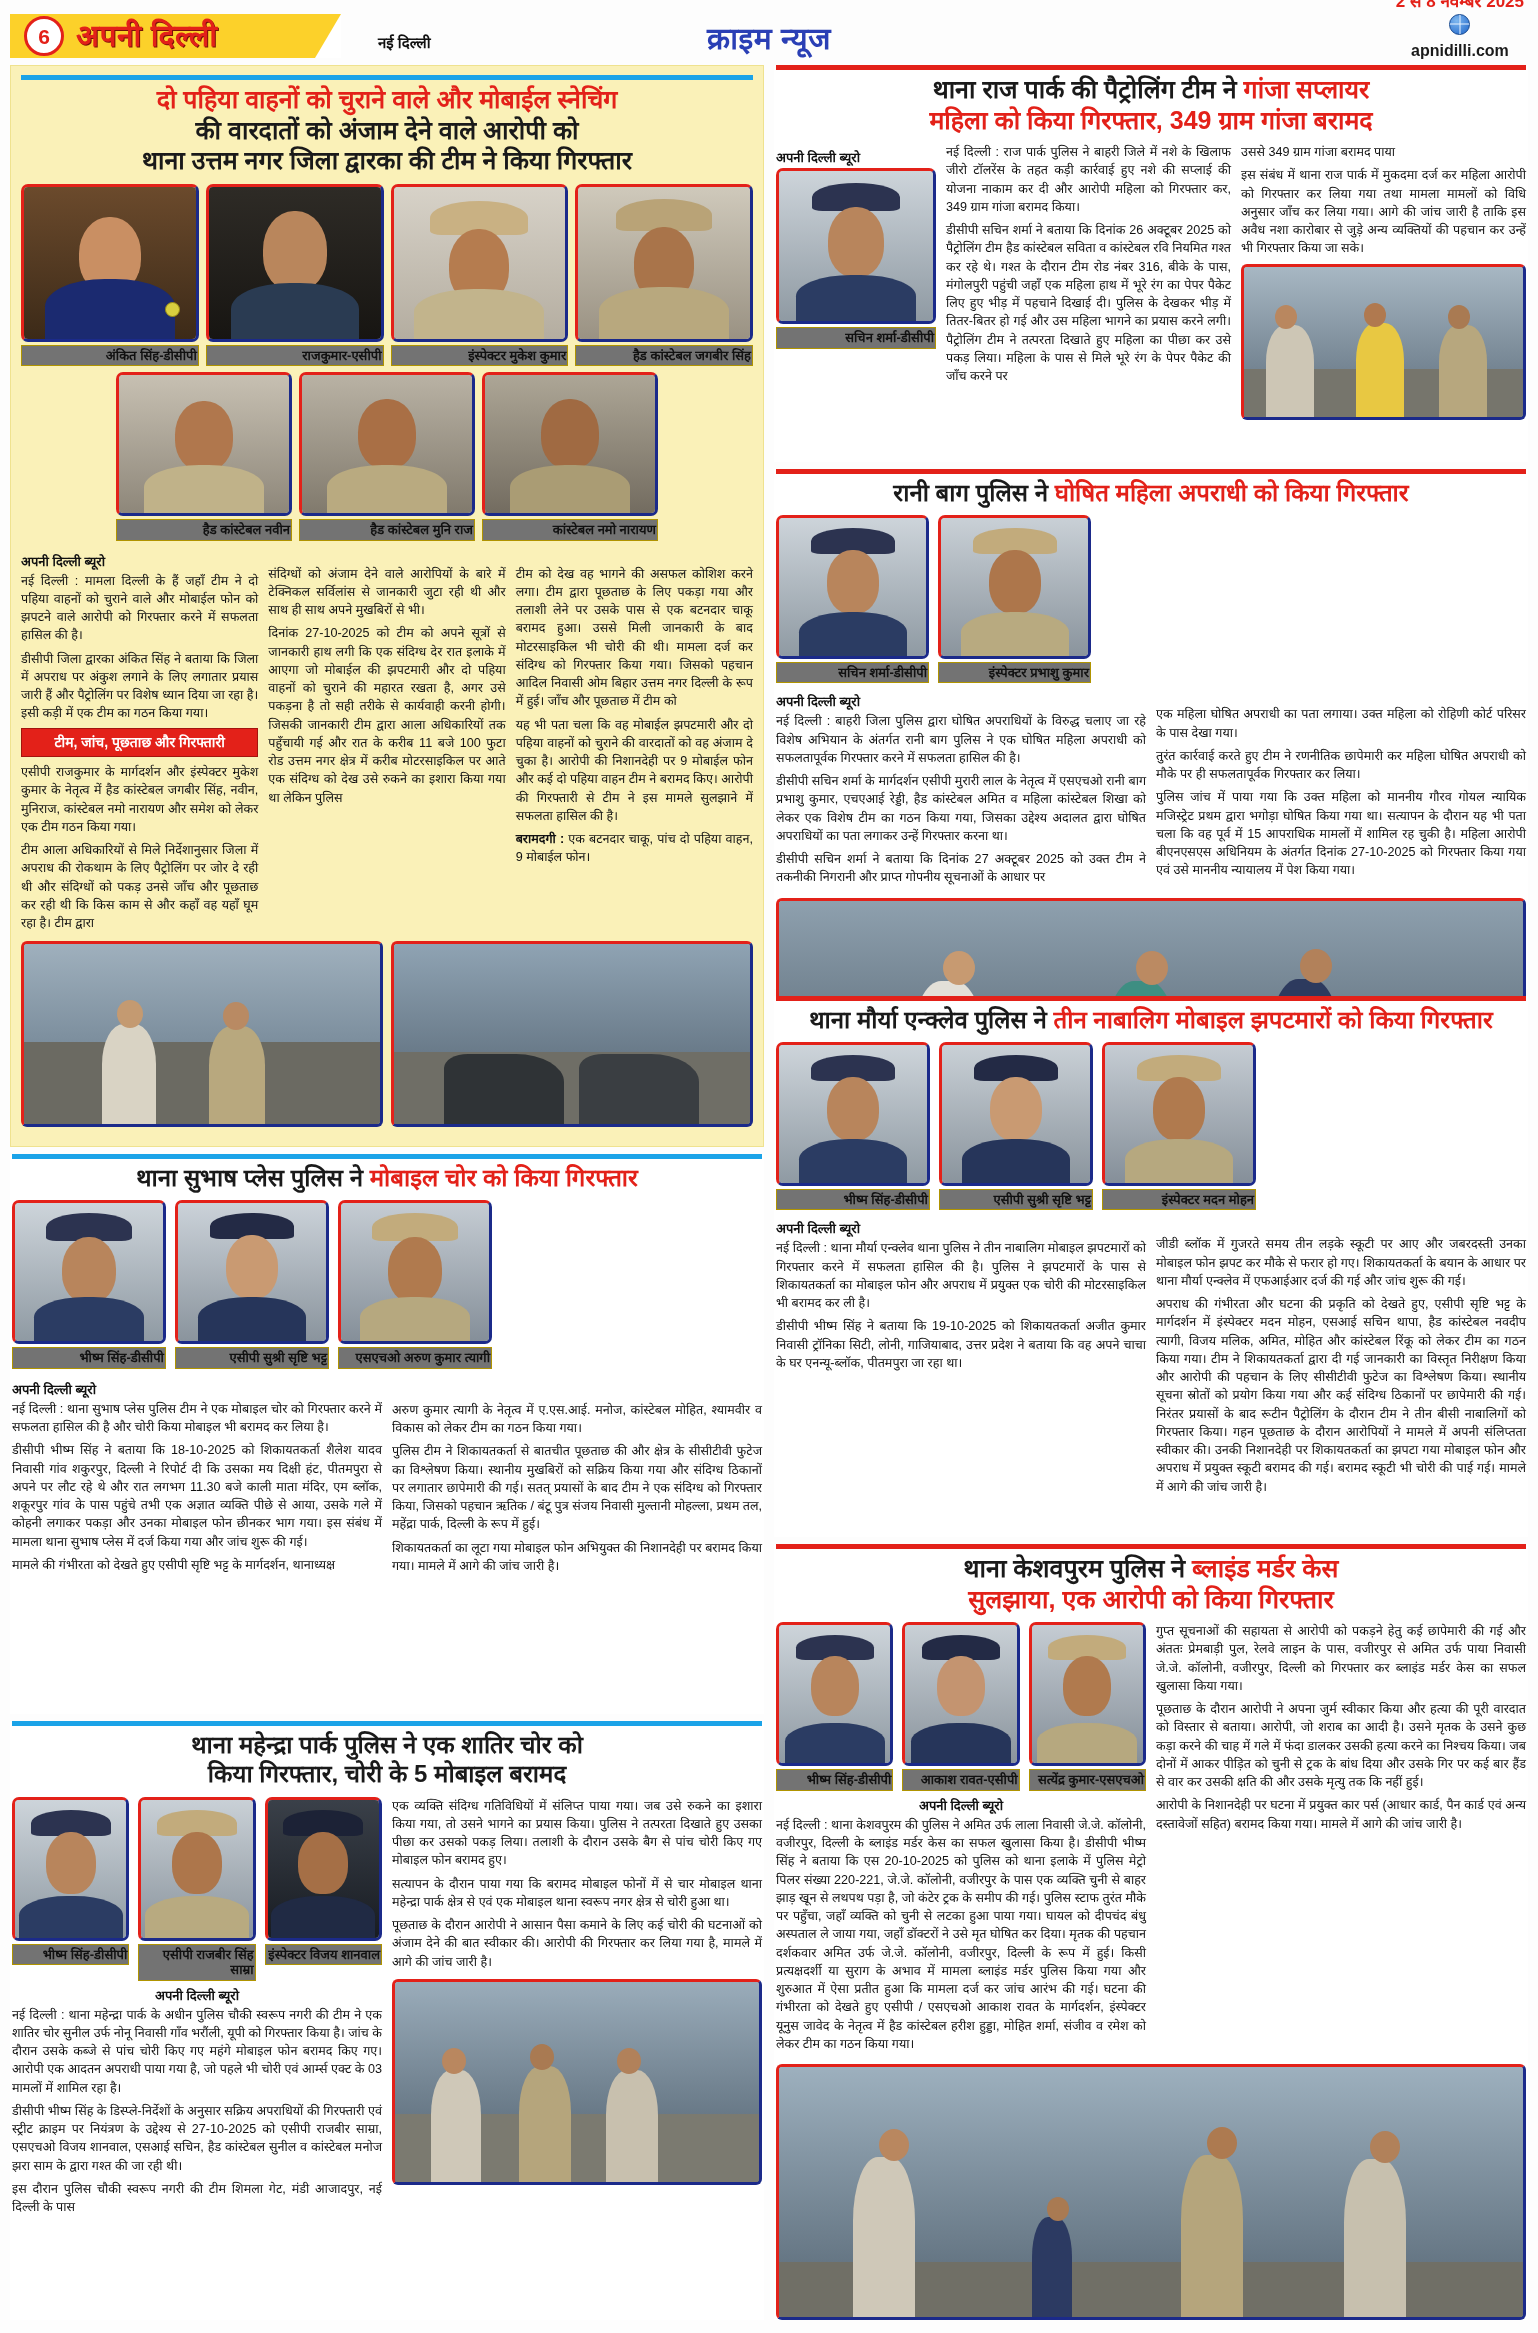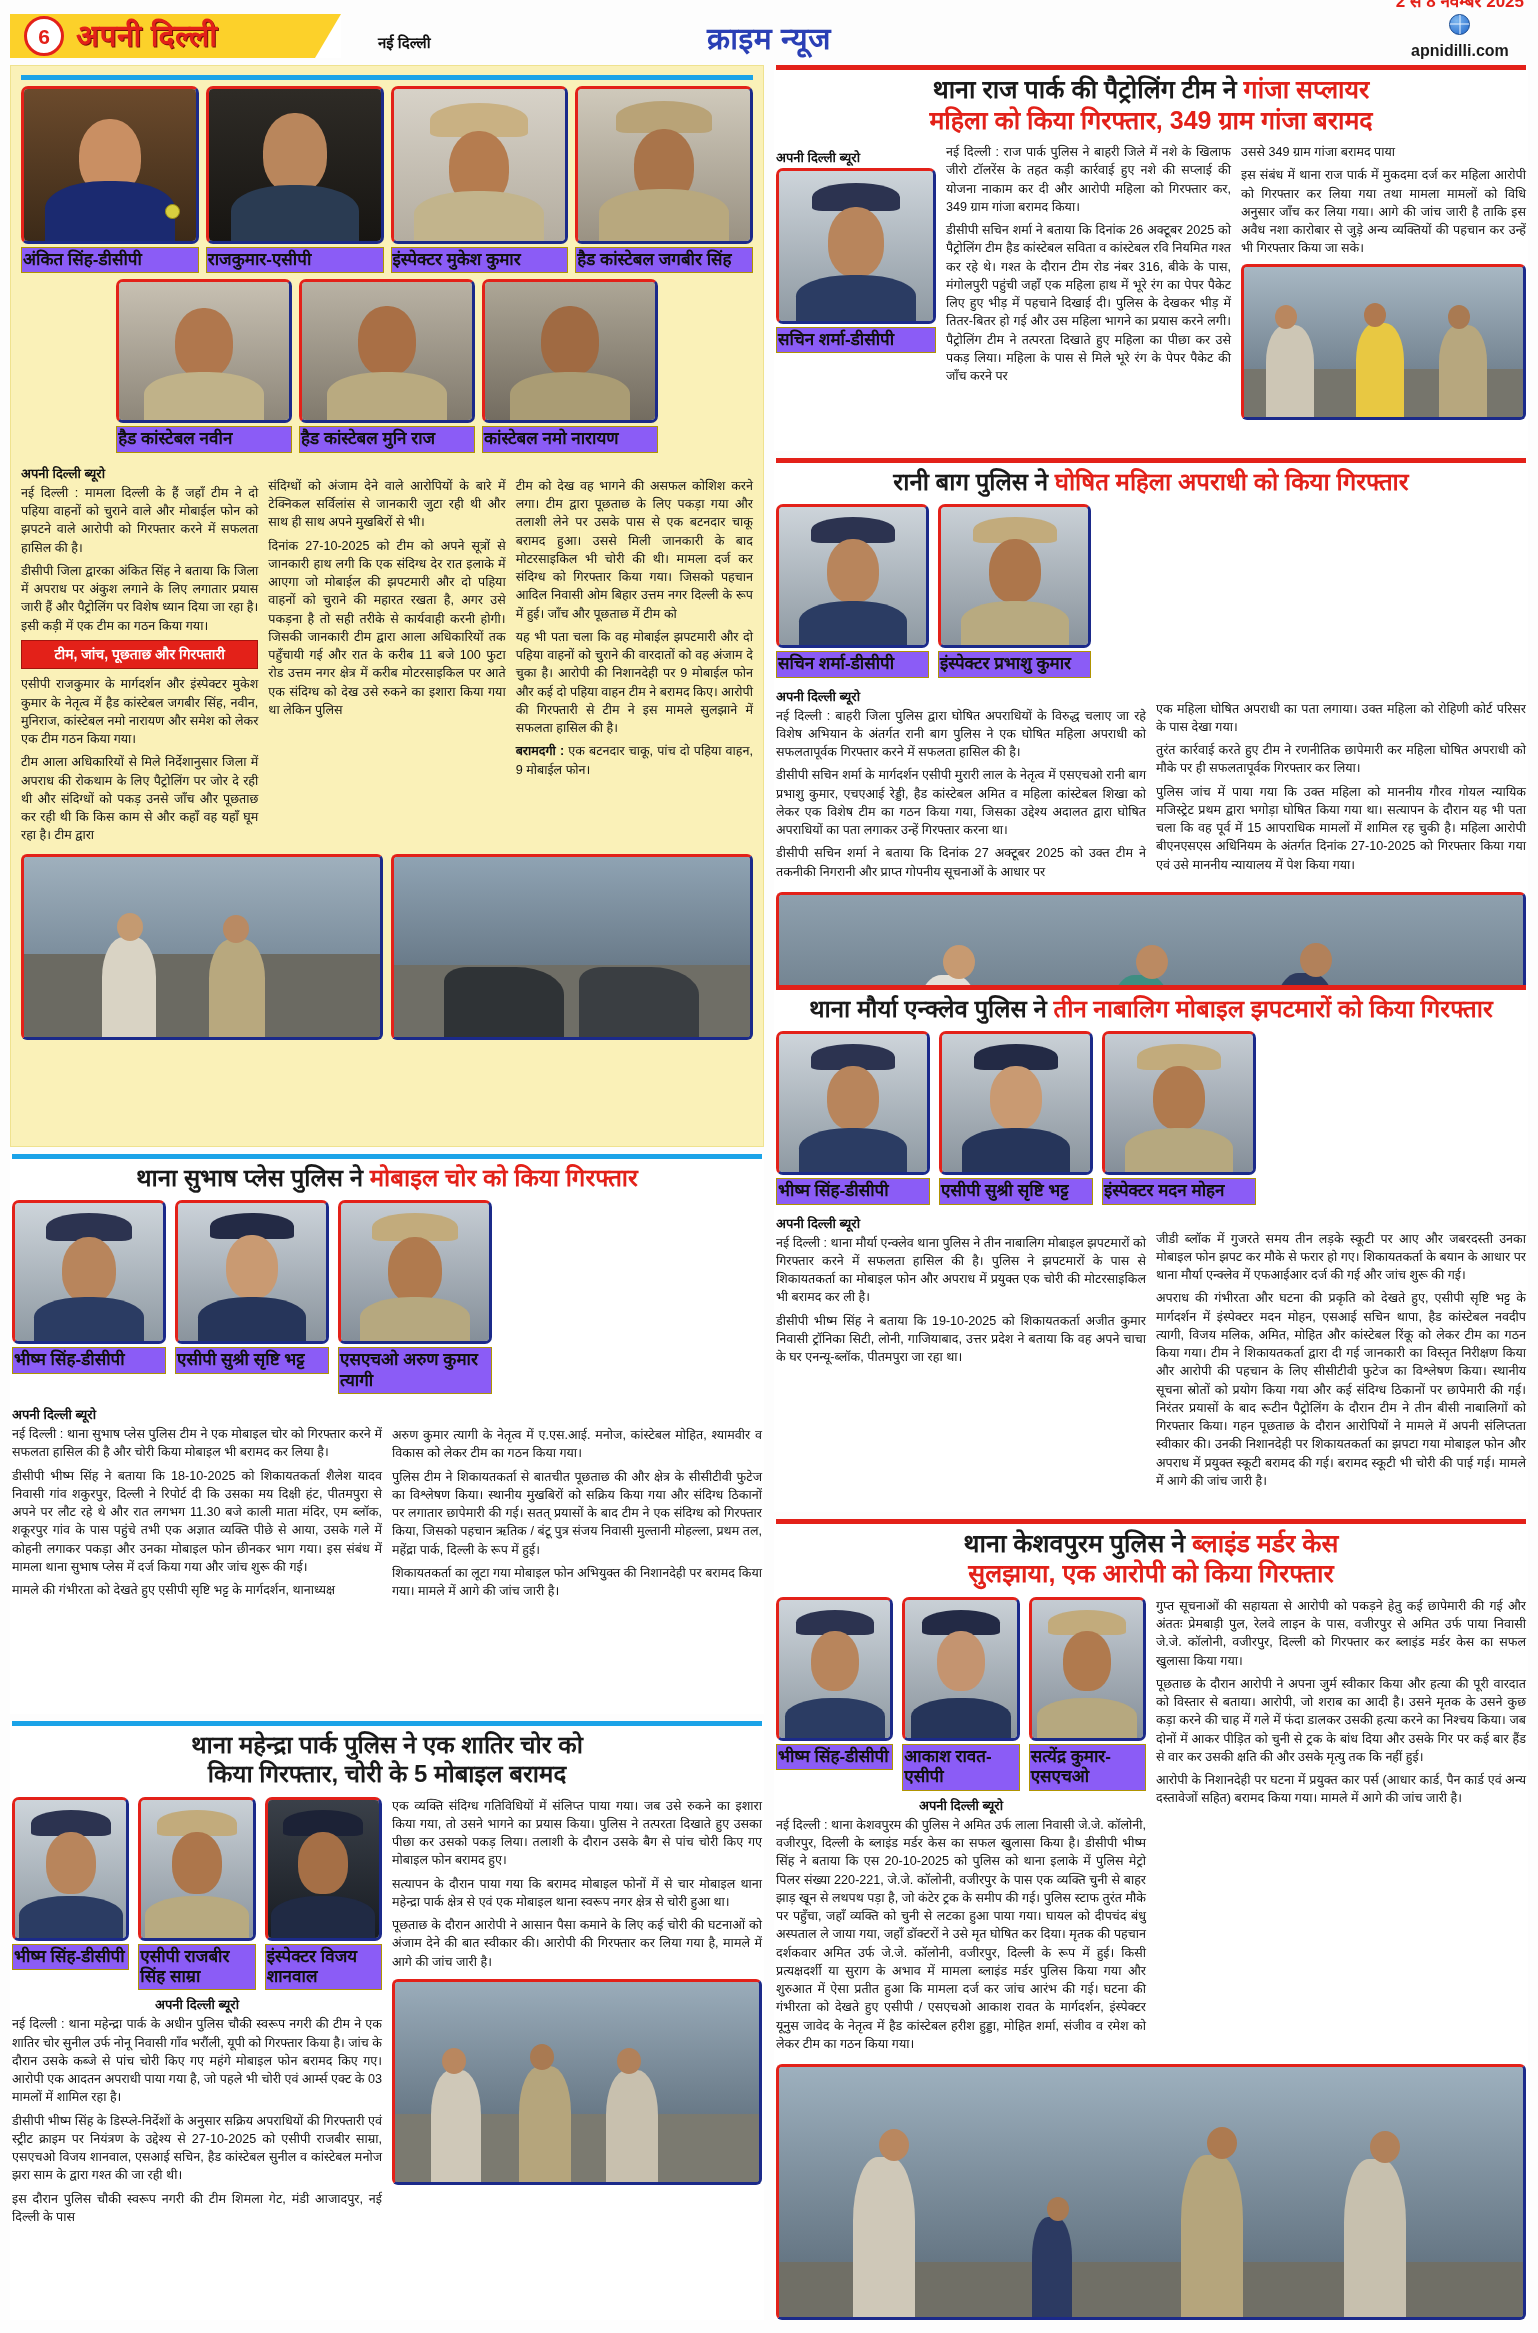--- a/index.html
+++ b/index.html
@@ -100,22 +100,22 @@
   
   .photos{display:flex;gap:9px;justify-content:center;margin:6px 0 3px 0;}
   .photos.g5{gap:7px;}
   .pcell{flex:1;min-width:0;}
   .pframe{
     border:3px solid #e32119;border-right-color:#1b2a8a;border-bottom-color:#1b2a8a;
     border-radius:7px;overflow:hidden;height:152px;background:#cfd6dd;position:relative;
   }
   .pframe.short{height:138px;}
   .cap{
-    background:#8b5cf6;border:1px solid #b09400;
-    font-size:17px;font-weight:bold;text-align:left;
+    background:#737373;border:1px solid #b09400;
+    font-size:13px;font-weight:bold;text-align:right;
     padding:2px 1px;margin-top:3px;line-height:1.2;color:#111;
   }
 
   
   .portrait{position:absolute;inset:0;}
   .bg-wall{position:absolute;inset:0;}
   .head{position:absolute;left:50%;transform:translateX(-50%);border-radius:48% 48% 44% 44%;}
   .torso{position:absolute;left:50%;transform:translateX(-50%);bottom:0;border-radius:46% 46% 0 0;}
   .cap-hat{position:absolute;left:50%;transform:translateX(-50%);border-radius:50% 50% 12% 12%;}
   .badge{position:absolute;width:13px;height:13px;border-radius:50%;background:#d8cf3f;border:1px solid #9b8d12;}
@@ -172,20 +172,25 @@
       </div>
     </div>
   </div>
 
   <div class="grid">
 
     <div class="col">
 
       <div class="art cream" style="height:1082px;">
         <div class="topbar-blue"></div>
+        <div class="hl hl-xl">
+          <div class="red">दो पहिया वाहनों को चुराने वाले और मोबाईल स्नेचिंग</div>
+          <div class="dark">की वारदातों को अंजाम देने वाले आरोपी को</div>
+          <div class="dark">थाना उत्तम नगर जिला द्वारका की टीम ने किया गिरफ्तार</div>
+        </div>
 
         <div class="photos g5">
           <div class="pcell">
             <div class="pframe">
               <div class="portrait">
                   <div class="bg-wall" style="background:linear-gradient(#6b4a2c,#3c2a18)"></div>
                 <div class="head" style="top:30px;width:62px;height:76px;background:#c98f63"></div>
                 <div class="torso" style="width:130px;height:60px;background:#1b2a70"></div>
                 <div class="badge" style="right:16px;bottom:22px"></div>
                 </div>

